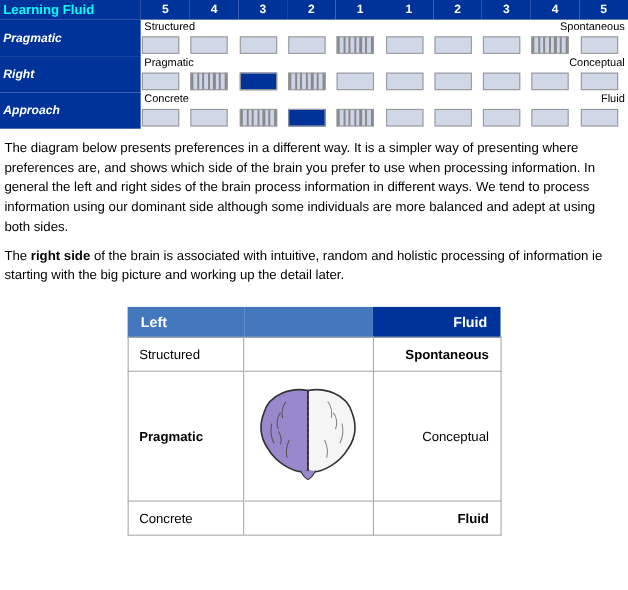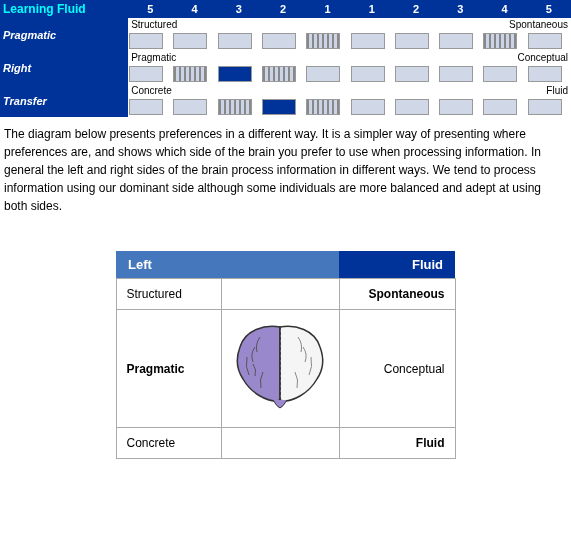--- a/index.html
+++ b/index.html
@@ -63,21 +63,21 @@
     .description .bold-italic {
       font-weight: bold;
       font-style: italic;
     }
     .description .bold {
       font-weight: bold;
     }
 
     
     .brain-table {
-      margin: 22px auto;
+      margin: 6px auto;
       border-collapse: collapse;
       width: 340px;
     }
     .brain-table th {
       padding: 6px 12px;
       font-size: 13px;
       font-weight: bold;
       color: #fff;
     }
     .brain-table th.left-header {
@@ -219,21 +219,21 @@
           <div style="height: 16px; border: 1px solid rgb(153, 153, 153); width: 34px; background: rgb(208, 216, 232);"></div>
         </td>
         <td style="padding: 2px 1px; background: rgb(255, 255, 255);">
           <div style="height: 16px; border: 1px solid rgb(153, 153, 153); width: 34px; background: rgb(208, 216, 232);"></div>
         </td>
         <td style="padding: 2px 1px; background: rgb(255, 255, 255);">
           <div style="height: 16px; border: 1px solid rgb(153, 153, 153); width: 34px; background: rgb(208, 216, 232);"></div>
         </td>
       </tr>
       <tr>
-        <td rowspan="2" class="row-label">Transfer</td>
+        <td rowspan="2" class="row-label">Approach</td>
         <td colspan="5" style="font-size: 10px; padding: 1px 3px; background: rgb(255, 255, 255);">Concrete</td>
         <td colspan="5" style="font-size: 10px; padding: 1px 3px; text-align: right; background: rgb(255, 255, 255);">Fluid</td>
       </tr>
       <tr>
         <td style="padding: 2px 1px; background: rgb(255, 255, 255);">
           <div style="height: 16px; border: 1px solid rgb(153, 153, 153); width: 34px; background: rgb(208, 216, 232);"></div>
         </td>
         <td style="padding: 2px 1px; background: rgb(255, 255, 255);">
           <div style="height: 16px; border: 1px solid rgb(153, 153, 153); width: 34px; background: rgb(208, 216, 232);"></div>
         </td>
@@ -261,20 +261,23 @@
         <td style="padding: 2px 1px; background: rgb(255, 255, 255);">
           <div style="height: 16px; border: 1px solid rgb(153, 153, 153); width: 34px; background: rgb(208, 216, 232);"></div>
         </td>
       </tr>
     </tbody>
 </table>
 
 <div class="description">
   <p>
     <span>The diagram below presents preferences in a different way. It is a simpler way of presenting where preferences are, and shows which side of the brain you prefer to use when processing information. In general the left and right sides of the brain process information in different ways. We tend to process information using our dominant side although some individuals are more balanced and adept at using both sides.</span>
+  </p>
+  <p>
+    <span>The </span><span class="bold">right side</span><span> of the brain is associated with intuitive, random and holistic processing of information ie starting with the big picture and working up the detail later.</span>
   </p>
 </div>
 
 <table class="brain-table">
   <thead>
     <tr>
       <th class="left-header">Left</th>
       <th style="background:#4477bb; width:120px; border:none;"></th>
       <th class="right-header">Fluid</th>
     </tr>

